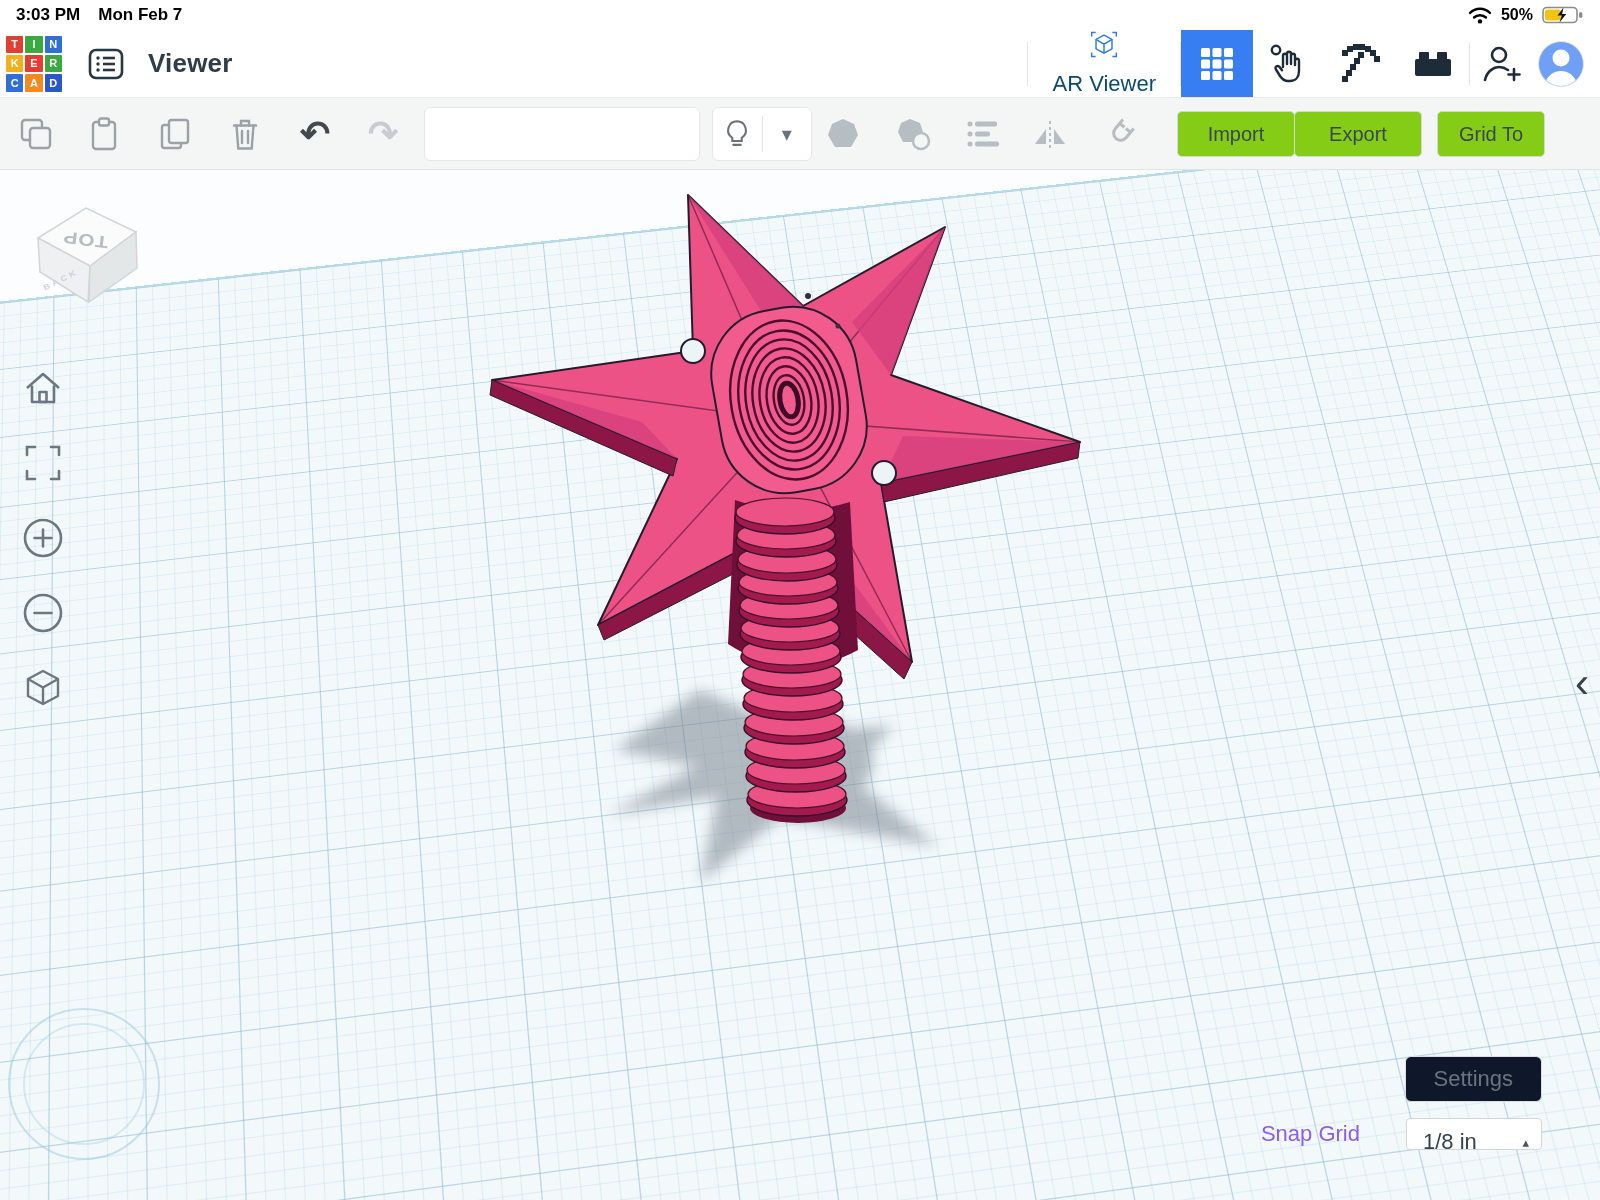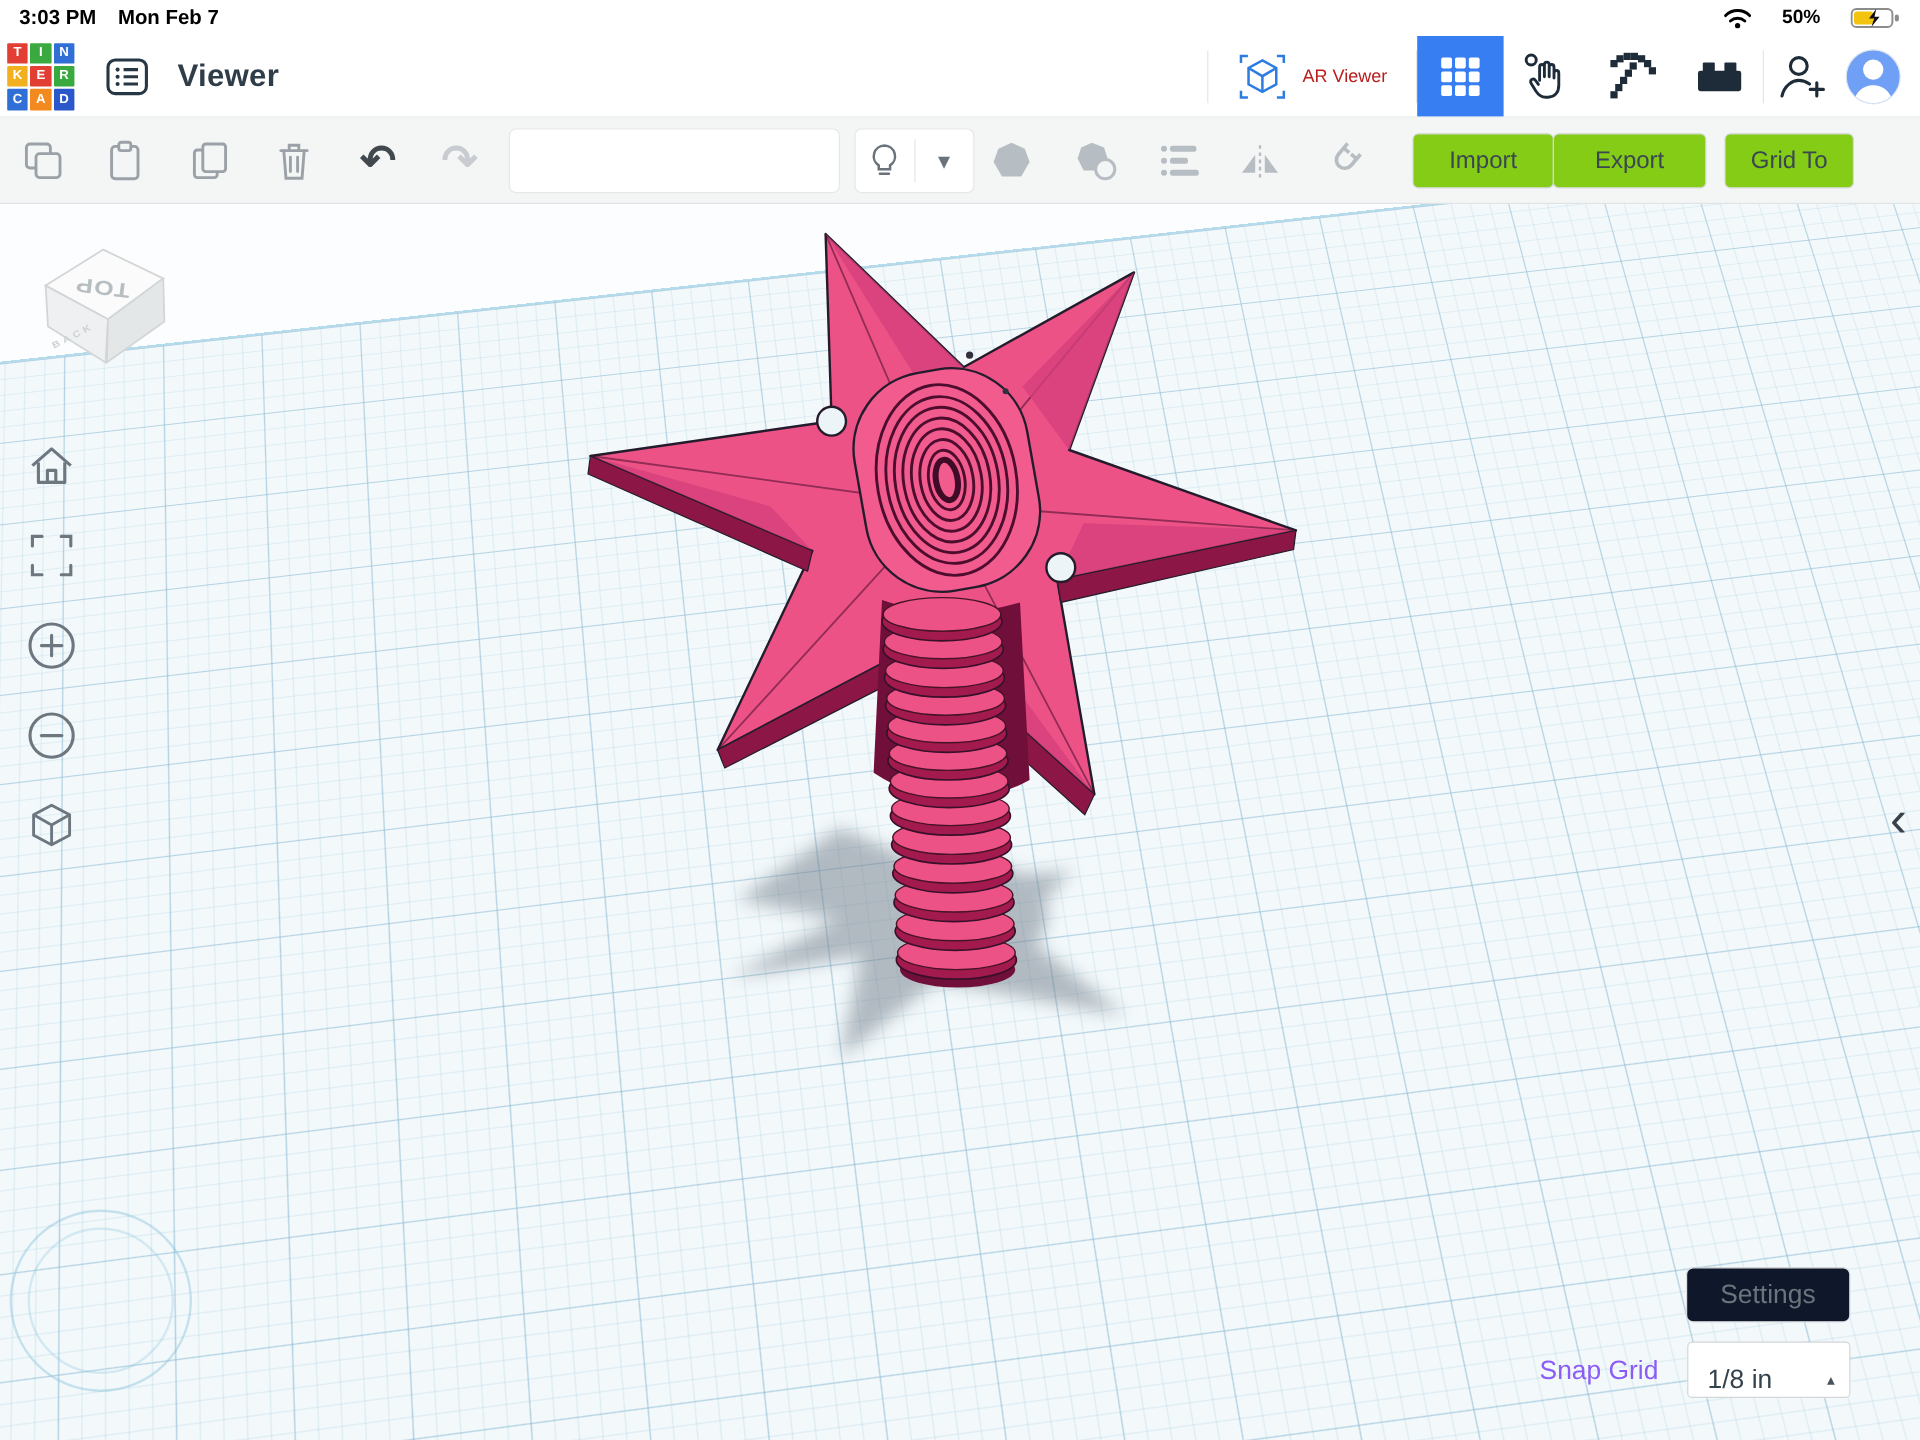--- a/index.html
+++ b/index.html
@@ -7,34 +7,34 @@
   }
   *{box-sizing:border-box;}
   html,body{margin:0;padding:0;}
   body{width:1600px;height:1200px;font-family:"Liberation Sans",sans-serif;background:#fff;overflow:hidden;}
   .screen{position:relative;width:1600px;height:1200px;overflow:hidden;background:#fff;}
 
   
   .statusbar{position:absolute;top:0;left:0;right:0;height:30px;background:#fff;display:flex;
     justify-content:space-between;align-items:center;padding:0 16px;z-index:40;}
   .sb-left{display:flex;gap:18px;align-items:center;font-size:17px;font-weight:700;color:#000;}
-  .sb-right{display:flex;gap:25px;align-items:center;font-size:16px;font-weight:700;color:#000;}
+  .sb-right{display:flex;gap:9px;align-items:center;font-size:16px;font-weight:700;color:#000;}
 
   
   .header{position:absolute;top:30px;left:0;right:0;height:68px;background:#fff;border-bottom:1px solid #e8e9ea;
     display:flex;align-items:center;z-index:39;}
   .logo{width:56px;height:56px;margin-left:6px;display:grid;grid-template-columns:repeat(3,1fr);
     grid-template-rows:repeat(3,1fr);gap:2px;cursor:pointer;}
   .logo-cell{display:flex;align-items:center;justify-content:center;color:#fff;font-size:11px;font-weight:bold;border-radius:1px;}
   .list-btn{margin-left:24px;width:40px;height:40px;border:none;background:none;padding:0;cursor:pointer;}
   .title{margin-left:22px;font-size:26px;font-weight:700;color:#2f3d49;letter-spacing:.2px;}
   .header-right{margin-left:auto;display:flex;align-items:center;height:100%;}
   .vdiv{width:1px;height:44px;background:#e3e5e6;}
   .ar-btn{display:flex;align-items:center;gap:12px;padding:0 24px;height:100%;background:none;border:none;cursor:pointer;
-    font-size:15px;color:#b91c1c;font-family:inherit;}
+    font-size:22px;color:#0c4a6e;font-family:inherit;flex-direction:column;}
   .grid-btn{width:72px;height:100%;background:var(--accent);border:none;display:flex;align-items:center;justify-content:center;cursor:pointer;}
   .hd-icon-btn{width:72px;height:100%;background:none;border:none;display:flex;align-items:center;justify-content:center;cursor:pointer;}
   .person-btn{width:64px;height:100%;background:none;border:none;display:flex;align-items:center;justify-content:center;cursor:pointer;}
   .avatar{width:46px;height:46px;border-radius:50%;background:#6fa0f6;overflow:hidden;margin:0 16px 0 4px;
     display:flex;align-items:flex-end;justify-content:center;cursor:pointer;border:1px solid #dfe6f2;}
 
   
   .toolbar{position:absolute;top:98px;left:0;right:0;height:72px;background:#f4f5f5;border-bottom:1px solid #e2e3e4;z-index:38;}
   .tb-btn{position:absolute;top:18px;width:36px;height:36px;background:none;border:none;padding:0;cursor:pointer;}
   .tb-glyph{font-size:36px;line-height:36px;font-weight:bold;display:block;text-align:center;}
@@ -66,22 +66,22 @@
   .nav-btn{width:46px;height:46px;background:none;border:none;padding:0;cursor:pointer;}
   .compass{position:absolute;left:8px;top:838px;width:152px;height:152px;border-radius:50%;
     border:2px solid rgba(140,195,220,.45);z-index:2;}
   .compass::after{content:"";position:absolute;inset:13px;border-radius:50%;border:2px solid rgba(140,195,220,.30);}
   .panel-toggle{position:absolute;right:2px;top:478px;width:32px;height:70px;background:none;border:none;
     font-size:42px;color:#39424a;z-index:6;cursor:pointer;font-family:inherit;line-height:60px;}
   .settings-btn{position:absolute;right:58px;top:886px;padding:9px 28px;font-size:22px;color:#69747c;background:#0f172a;
     border:1px solid #dcdee0;border-radius:6px;z-index:6;cursor:pointer;font-family:inherit;}
   .snaprow{position:absolute;right:58px;top:948px;display:flex;align-items:center;gap:24px;z-index:6;}
   .snap-label{font-size:22px;color:#8b5cf6;}
-  .snap-select{width:136px;height:47px;background:#fff;border:1px solid #d4d6d8;border-radius:4px;display:flex;
-    align-items:center;justify-content:space-between;padding:16px 12px 0 16px;font-size:22px;color:#33424d;cursor:pointer;}
+  .snap-select{width:136px;height:32px;background:#fff;border:1px solid #d4d6d8;border-radius:4px;display:flex;
+    align-items:center;justify-content:space-between;padding:16px 12px 0 16px;font-size:22px;color:#33424d;cursor:pointer;margin-left:22px;}
   .snap-caret{font-size:13px;color:#49535b;}
 
   
   .star-fill{fill:var(--pink);stroke:#241c2c;stroke-width:2;stroke-linejoin:round;}
   .facet{fill:#d4407a;opacity:.8;}
   .edgeq{fill:#8c1746;stroke:#241c2c;stroke-width:1;}
   .ridge{stroke:rgba(70,12,45,.55);stroke-width:1.5;fill:none;}
   .notch{fill:#ecf4f8;stroke:#241c2c;stroke-width:2;}
   .rib-b{fill:var(--pink-dark);stroke:#38102a;stroke-width:1.4;}
   .rib-t{fill:var(--pink);stroke:#471427;stroke-width:1.2;}

